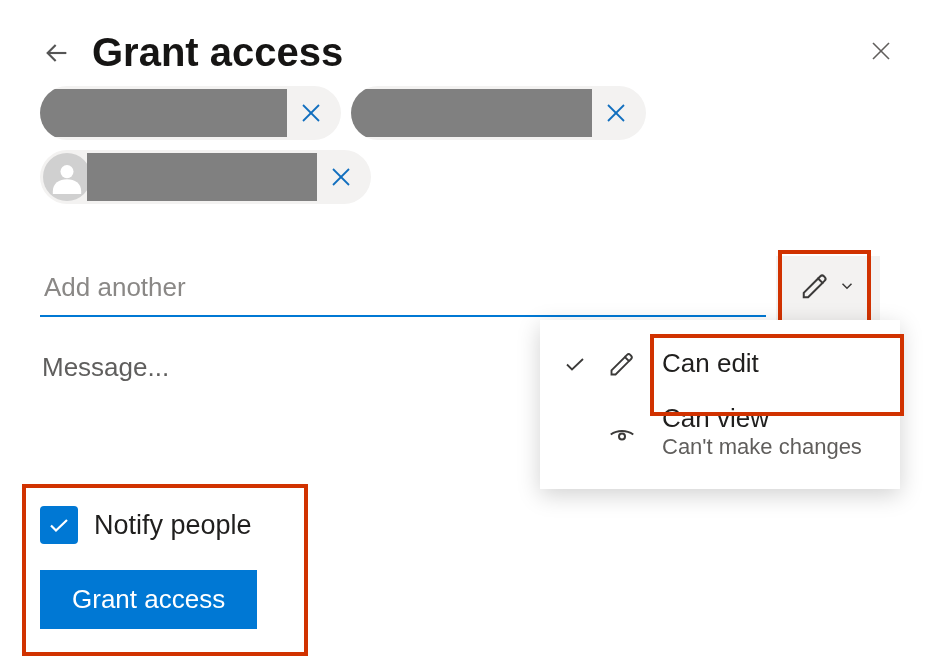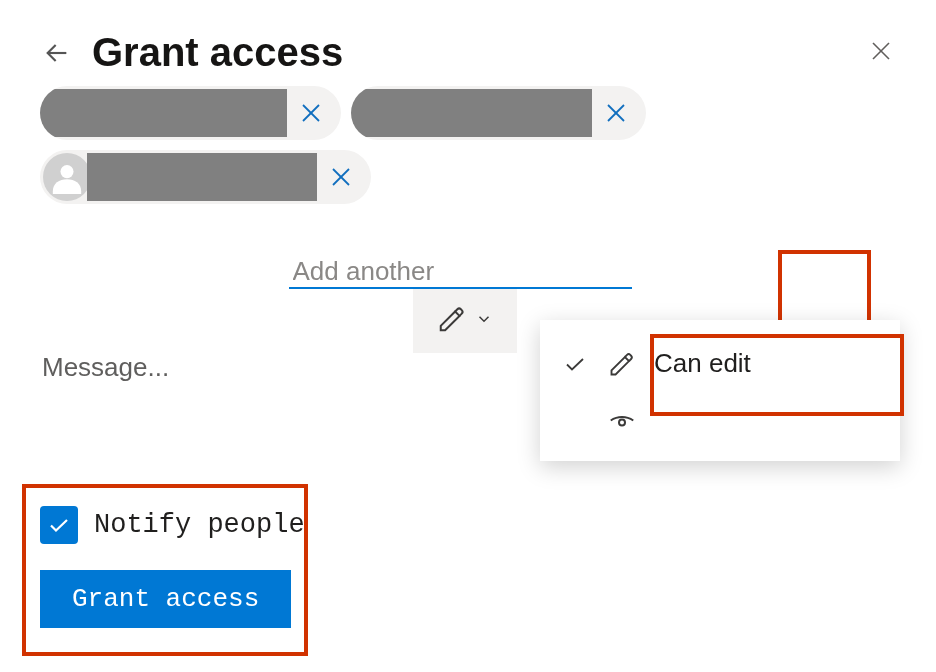--- a/index.html
+++ b/index.html
@@ -100,21 +100,20 @@
   }
 
   
   .add-row {
     position: absolute;
     top: 256px;
     left: 40px;
     width: 840px;
     display: flex;
     align-items: center;
-    flex-direction: column;
   }
   .add-input {
     flex: 1;
     height: 56px;
     border: none;
     border-bottom: 2px solid #0078d4;
     font-size: 26px;
     outline: none;
     color: #201f1e;
     background: transparent;
@@ -189,40 +188,39 @@
     display: flex;
     justify-content: center;
     color: #3b3a39;
   }
   .menu-item .icon-col {
     width: 36px;
     display: flex;
     justify-content: center;
     color: #3b3a39;
   }
-  .menu-item .text-col { flex: 1; }
+  .menu-item .text-col { flex: 1; margin-left: 8px; }
   .menu-item .t { font-size: 26px; color: #201f1e; line-height: 1.2; }
   .menu-item .s { font-size: 22px; color: #605e5c; line-height: 1.2; }
 
   .menu-highlight {
     position: absolute;
     top: 334px;
     left: 650px;
     width: 246px;
     height: 74px;
     border: 4px solid #d13200;
     pointer-events: none;
   }
 
   
   .footer {
     position: absolute;
     top: 504px;
     left: 40px;
-    font-family: Liberation Mono, monospace;
   }
   .notify-row {
     display: flex;
     align-items: center;
     gap: 16px;
     margin-bottom: 24px;
     cursor: pointer;
     padding: 2px 0;
   }
   .checkbox {
@@ -361,20 +359,24 @@
   </div>
 
   <div class="menu-item">
     <div class="check-col"></div>
     <div class="icon-col">
       <svg width="30" height="30" viewBox="0 0 24 24" fill="none" stroke="currentColor" stroke-width="1.6">
         <path d="M3 14a16 16 0 0 1 18 0"></path>
         <circle cx="12" cy="15.5" r="2.4"></circle>
       </svg>
     </div>
+    <div class="text-col">
+      <div class="t">Can view</div>
+      <div class="s">Can't make changes</div>
+    </div>
   </div>
 
 </div>
 
 <div class="menu-highlight"></div>
 
 <div class="footer">
   <div class="notify-row">
     <div class="checkbox">
       <svg width="24" height="24" viewBox="0 0 24 24" fill="none" stroke="currentColor" stroke-width="2.2">

